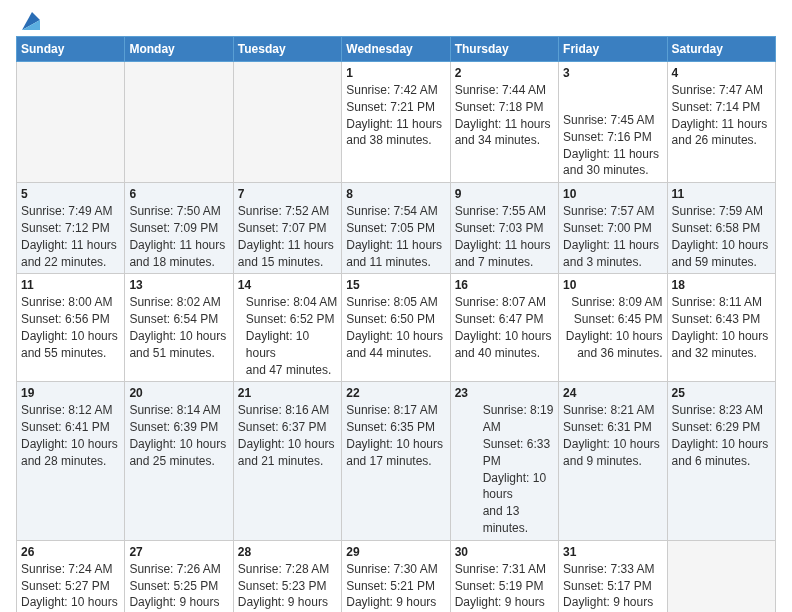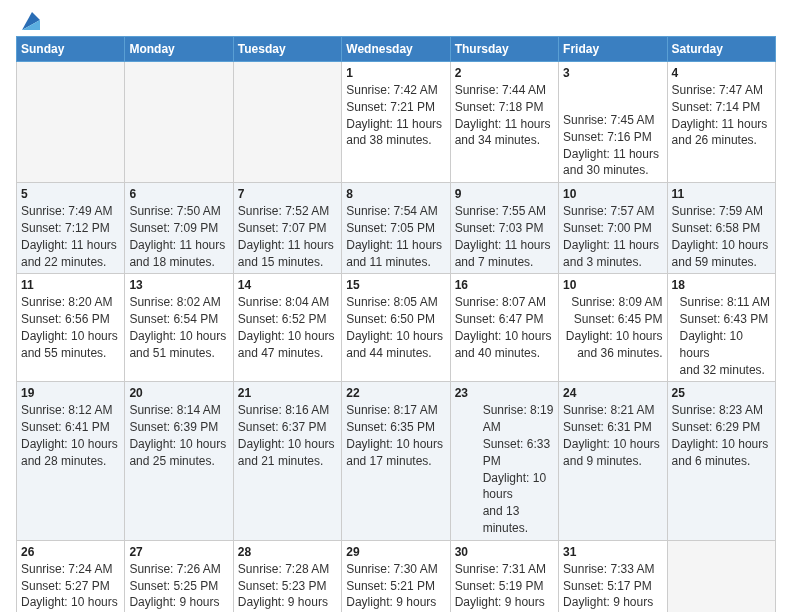--- a/index.html
+++ b/index.html
@@ -215,35 +215,35 @@
             <div class="day-number">11</div>
             <div class="day-info" style="white-space: pre-line;">Sunrise: 7:59 AM
 Sunset: 6:58 PM
 Daylight: 10 hours
 and 59 minutes.</div>
           </td>
         </tr>
         <tr>
           <td>
             <div class="day-number">11</div>
-            <div class="day-info" style="white-space: pre-line;">Sunrise: 8:20 AM
+            <div class="day-info" style="white-space: pre-line;">Sunrise: 8:00 AM
 Sunset: 6:56 PM
 Daylight: 10 hours
 and 55 minutes.</div>
           </td>
           <td>
             <div class="day-number">13</div>
             <div class="day-info" style="white-space: pre-line;">Sunrise: 8:02 AM
 Sunset: 6:54 PM
 Daylight: 10 hours
 and 51 minutes.</div>
           </td>
           <td>
             <div class="day-number">14</div>
-            <div class="day-info" style="white-space: pre-line;">Sunrise: 8:04 AM
+            <div class="day-info" style="white-space: pre-line; margin-left: 8px;">Sunrise: 8:04 AM
 Sunset: 6:52 PM
 Daylight: 10 hours
 and 47 minutes.</div>
           </td>
           <td>
             <div class="day-number">15</div>
             <div class="day-info" style="white-space: pre-line;">Sunrise: 8:05 AM
 Sunset: 6:50 PM
 Daylight: 10 hours
 and 44 minutes.</div>
@@ -257,21 +257,21 @@
           </td>
           <td>
             <div class="day-number">10</div>
             <div class="day-info" style="white-space: pre-line; text-align: right;">Sunrise: 8:09 AM
 Sunset: 6:45 PM
 Daylight: 10 hours
 and 36 minutes.</div>
           </td>
           <td>
             <div class="day-number">18</div>
-            <div class="day-info" style="white-space: pre-line; margin-left: 8px;">Sunrise: 8:11 AM
+            <div class="day-info" style="white-space: pre-line;">Sunrise: 8:11 AM
 Sunset: 6:43 PM
 Daylight: 10 hours
 and 32 minutes.</div>
           </td>
         </tr>
         <tr class="row-alt">
           <td>
             <div class="day-number">19</div>
             <div class="day-info" style="white-space: pre-line;">Sunrise: 8:12 AM
 Sunset: 6:41 PM

